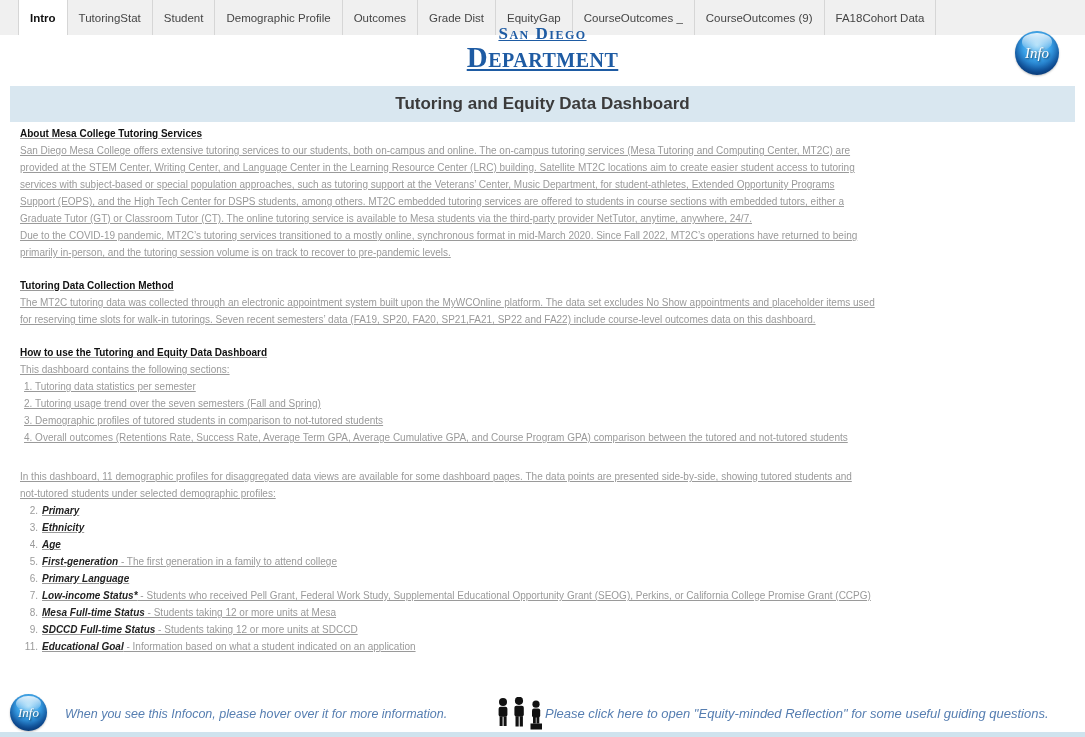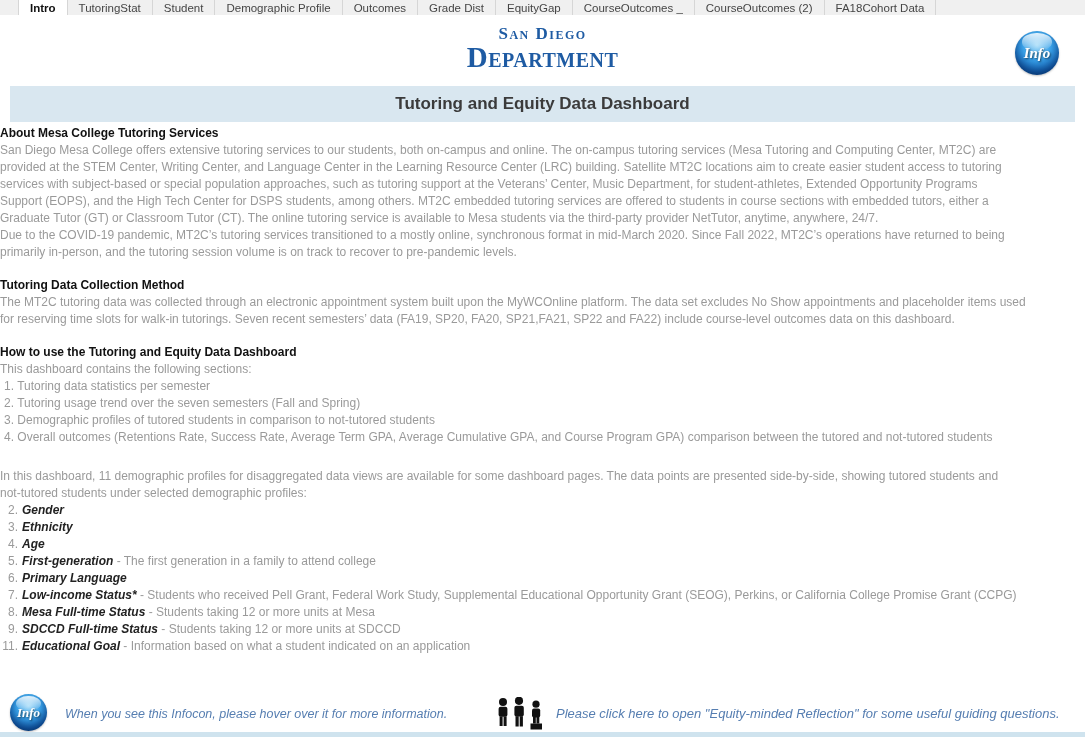--- a/index.html
+++ b/index.html
@@ -1,88 +1,88 @@
 <!DOCTYPE html>
 <html><head>
 <meta charset="utf-8">
 <style>
   html,body{margin:0;padding:0;background:#fff;}
   .app{position:relative;width:1085px;height:737px;overflow:hidden;background:#fff;
        font-family:"Liberation Sans",sans-serif;}
 
   
-  .tabbar{position:absolute;top:0;left:0;right:0;height:15px;background:#f0f0f0;
+  .tabbar{position:absolute;top:0;left:0;right:0;height:35px;background:#f0f0f0;
           display:flex;align-items:stretch;font-size:11.5px;color:#454545;}
   .tab-lead{width:18px;border-right:1px solid #d6d6d6;}
   .tab{padding:0 11px;display:flex;align-items:center;border-right:1px solid #d6d6d6;
        white-space:nowrap;cursor:pointer;}
   .tab.active{background:#ffffff;font-weight:bold;color:#111;}
 
   
   .header{position:absolute;top:22px;left:0;right:0;height:62px;}
   .logo{position:absolute;left:0;right:0;top:3px;text-align:center;color:#1e5ba3;
-        font-family:"Liberation Serif",serif;line-height:1;}
+        font-family:"Liberation Serif",serif;line-height:1;text-decoration:underline;}
   .logo-l1{font-variant:small-caps;font-size:17px;font-weight:600;letter-spacing:1.5px;}
   .logo-l2{font-variant:small-caps;font-size:29px;font-weight:600;letter-spacing:.5px;margin-top:1px;}
 
   .sphere{border-radius:50%;position:relative;
           background:radial-gradient(circle at 50% 32%,#9fd9f8 0%,#3aa2e9 38%,#1263b8 72%,#073a72 100%);
           box-shadow:inset 0 -5px 8px rgba(0,0,25,.35),0 1px 2px rgba(0,0,0,.25);}
   .sphere::before{content:"";position:absolute;left:17%;top:5%;width:66%;height:40%;border-radius:50%;
           background:linear-gradient(rgba(255,255,255,.85),rgba(255,255,255,0));}
   .sphere-txt{position:absolute;inset:0;display:flex;align-items:center;justify-content:center;
-          color:#fff;font-family:"Liberation Serif",serif;font-style:italic;font-weight:bold;
+          color:#fff;font-family:"Liberation Serif",serif;font-style:italic;font-weight:normal;
           text-shadow:1px 1px 2px rgba(0,0,0,.55);}
   .sphere-top{position:absolute;width:44px;height:44px;right:26px;top:9px;cursor:pointer;}
   .sphere-top .sphere-txt{font-size:15px;}
 
   
   .titlebar{position:absolute;top:86px;left:10px;right:10px;height:36px;background:#d9e7f0;
             display:flex;align-items:center;justify-content:center;
             font-size:17px;font-weight:bold;color:#3b3b3b;}
 
   
   .content{position:absolute;top:125px;left:0;right:0;height:570px;overflow:hidden;
-           padding:0 0;font-size:12px;line-height:17px;color:#9a9a9a;}
+           padding:0 20px;font-size:10px;line-height:17px;color:#9a9a9a;text-decoration:underline;}
   .h{font-weight:bold;color:#111;}
   .gap{height:16px;}
   .gap-lg{height:22px;}
   .howto-item{padding-left:4px;}
   .p-item .num{display:inline-block;width:18px;text-align:right;margin-right:4px;}
   .pname{font-weight:bold;font-style:italic;color:#222;}
   .pdesc{color:#9a9a9a;}
 
   
   .footer{position:absolute;left:0;right:0;bottom:0;height:42px;background:#fff;}
   .footer-row{position:absolute;top:0;left:0;right:0;height:37px;display:flex;align-items:center;
               padding-left:10px;box-sizing:border-box;}
   .sphere-sm{width:37px;height:37px;flex:0 0 37px;margin-top:-2px;cursor:pointer;}
   .sphere-sm .sphere-txt{font-size:13px;}
   .foot-text{font-style:italic;color:#567eb1;font-size:12.5px;}
   .foot-left{margin-left:18px;flex:0 0 400px;}
   .people{flex:0 0 auto;margin-left:30px;cursor:pointer;}
-  .foot-right{margin-left:11px;font-size:13px;}
+  .foot-right{margin-left:0;font-size:13px;}
   .bottom-strip{position:absolute;left:0;right:0;bottom:0;height:5px;background:#cfe3ee;}
 </style>
 </head>
 <body>
 
 <div class="app">
 
   <div class="tabbar">
     <div class="tab-lead"></div>
     <div class="tab active">Intro</div>
     <div class="tab">TutoringStat</div>
     <div class="tab">Student</div>
     <div class="tab">Demographic Profile</div>
     <div class="tab">Outcomes</div>
     <div class="tab">Grade Dist</div>
     <div class="tab">EquityGap</div>
     <div class="tab">CourseOutcomes _</div>
-    <div class="tab">CourseOutcomes (2)</div>
+    <div class="tab">CourseOutcomes (9)</div>
     <div class="tab">FA18Cohort Data</div>
   </div>
 
   <div class="header">
     <div class="logo">
       <div class="logo-l1">San Diego</div>
       <div class="logo-l2">Department</div>
     </div>
     <div class="sphere sphere-top">
       <span class="sphere-txt">Info</span>
@@ -117,21 +117,21 @@
     <div class="howto-item">1. Tutoring data statistics per semester</div>
     <div class="howto-item">2. Tutoring usage trend over the seven semesters (Fall and Spring)</div>
     <div class="howto-item">3. Demographic profiles of tutored students in comparison to not-tutored students</div>
     <div class="howto-item">4. Overall outcomes (Retentions Rate, Success Rate, Average Term GPA,  Average Cumulative GPA, and Course Program GPA) comparison between the tutored and not-tutored students</div>
 
     <div class="gap-lg"></div>
 
     <div>In this dashboard, 11 demographic profiles for disaggregated data views are available for some dashboard pages. The data points are presented side-by-side, showing tutored students and</div>
     <div>not-tutored students under selected demographic profiles:</div>
 
-    <div class="p-item"><span class="num">2.</span><span class="pname">Gender</span><span class="pdesc"></span></div>
+    <div class="p-item"><span class="num">2.</span><span class="pname">Primary</span><span class="pdesc"></span></div>
     <div class="p-item"><span class="num">3.</span><span class="pname">Ethnicity</span><span class="pdesc"></span></div>
     <div class="p-item"><span class="num">4.</span><span class="pname">Age</span><span class="pdesc"></span></div>
     <div class="p-item"><span class="num">5.</span><span class="pname">First-generation</span><span class="pdesc"> - The first generation in a family to attend college</span></div>
     <div class="p-item"><span class="num">6.</span><span class="pname">Primary Language</span><span class="pdesc"></span></div>
     <div class="p-item"><span class="num">7.</span><span class="pname">Low-income Status*</span><span class="pdesc"> - Students who received Pell Grant, Federal Work Study, Supplemental Educational Opportunity Grant (SEOG), Perkins, or California College Promise Grant (CCPG)</span></div>
     <div class="p-item"><span class="num">8.</span><span class="pname">Mesa Full-time Status</span><span class="pdesc"> - Students taking 12 or more units at Mesa</span></div>
     <div class="p-item"><span class="num">9.</span><span class="pname">SDCCD Full-time Status</span><span class="pdesc"> - Students taking 12 or more units at SDCCD</span></div>
     <div class="p-item"><span class="num">11.</span><span class="pname">Educational Goal</span><span class="pdesc"> - Information based on what a student indicated on an application</span></div>
   </div>
 

